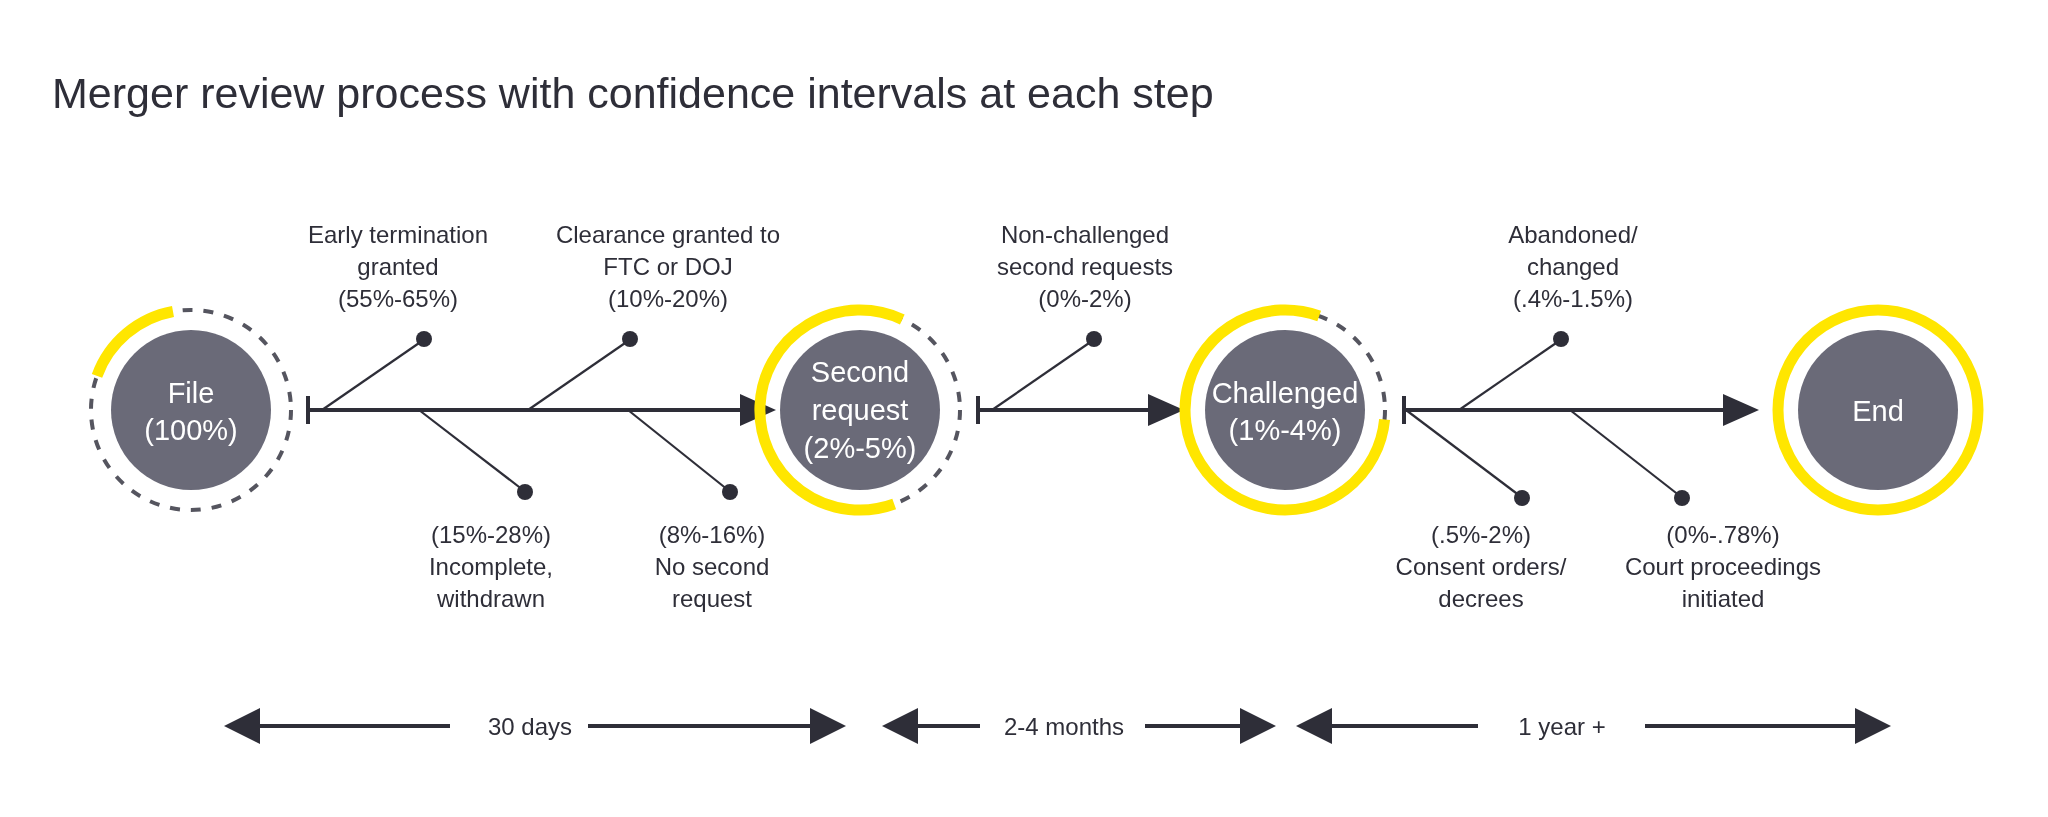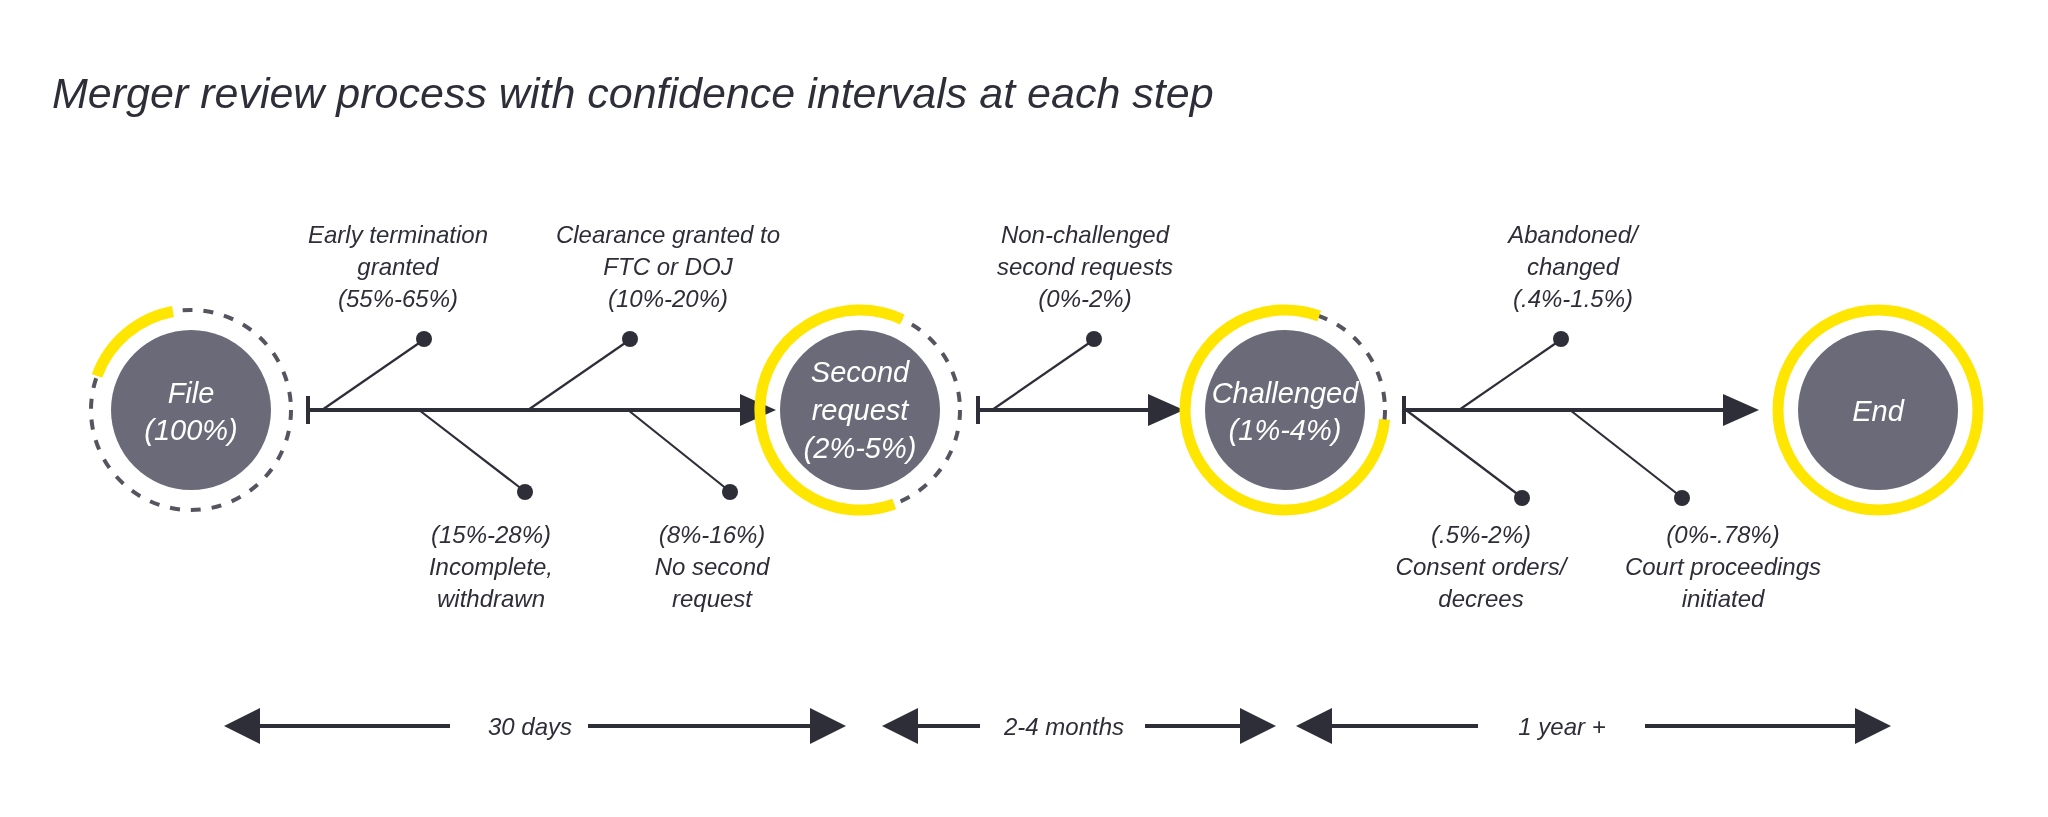--- a/index.html
+++ b/index.html
@@ -14,21 +14,20 @@
     font-family: "Liberation Sans", sans-serif;
     color: #2e2e38;
     overflow: hidden;
     position: relative;
   }
   #stage {
     position: absolute;
     left: 0; top: 0;
     width: 2048px;
     height: 597px;
-    font-style: italic;
   }
   #diagram-svg {
     position: absolute;
     left: 0; top: 0;
     width: 2048px;
     height: 817px;
     display: block;
   }
   .title-text {
     font-size: 43px;

